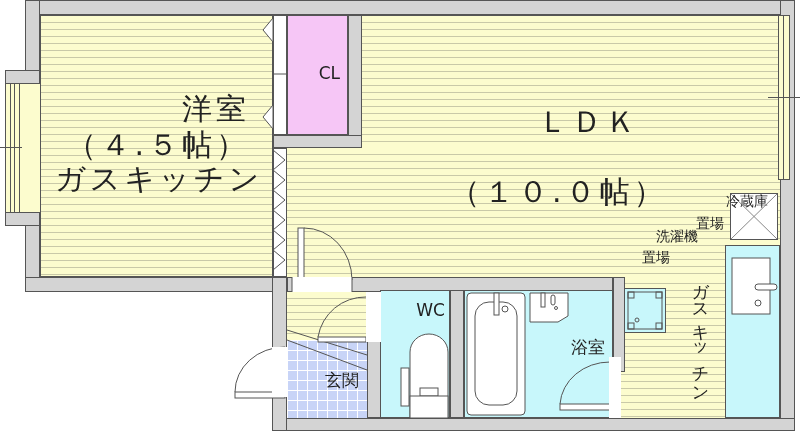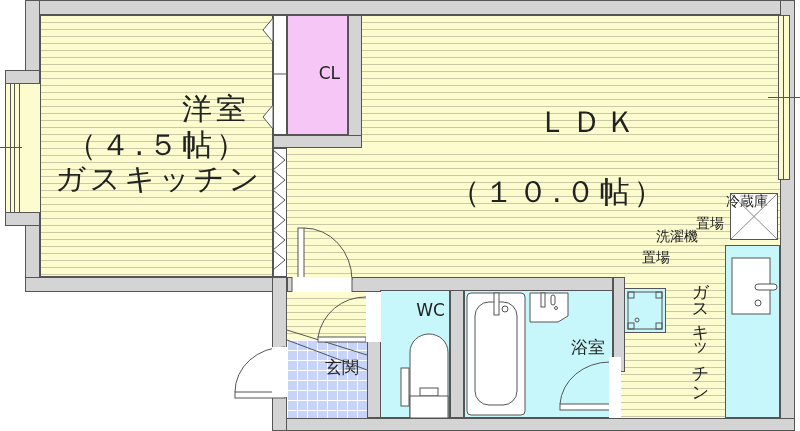--- a/index.html
+++ b/index.html
@@ -141,13 +141,13 @@
 <div class="label big" style="left:470px;top:105px;width:170px;">ＬＤＫ</div>
 <div class="label big" style="left:450px;top:141px;width:210px;margin-top:34px;">（１０.０帖）</div>
 
 <div class="label sm" style="left:668px;top:193px;width:56px;margin-left:44px;">冷蔵庫</div>
 <div class="label sm" style="left:668px;top:215px;width:56px;">置場</div>
 <div class="label sm" style="left:638px;top:228px;width:60px;">洗濯機</div>
 <div class="label sm" style="left:610px;top:249px;width:60px;">置場</div>
 
 <div class="label mid" style="left:686px;top:272px;width:24px;writing-mode:vertical-rl;letter-spacing:1px;white-space:normal;">ガスキッチン</div>
 
-<div class="label mid" style="left:295px;top:358px;width:64px;">玄関</div>
+<div class="label mid" style="left:295px;top:371px;width:64px;">玄関</div>
 
 </body></html>

